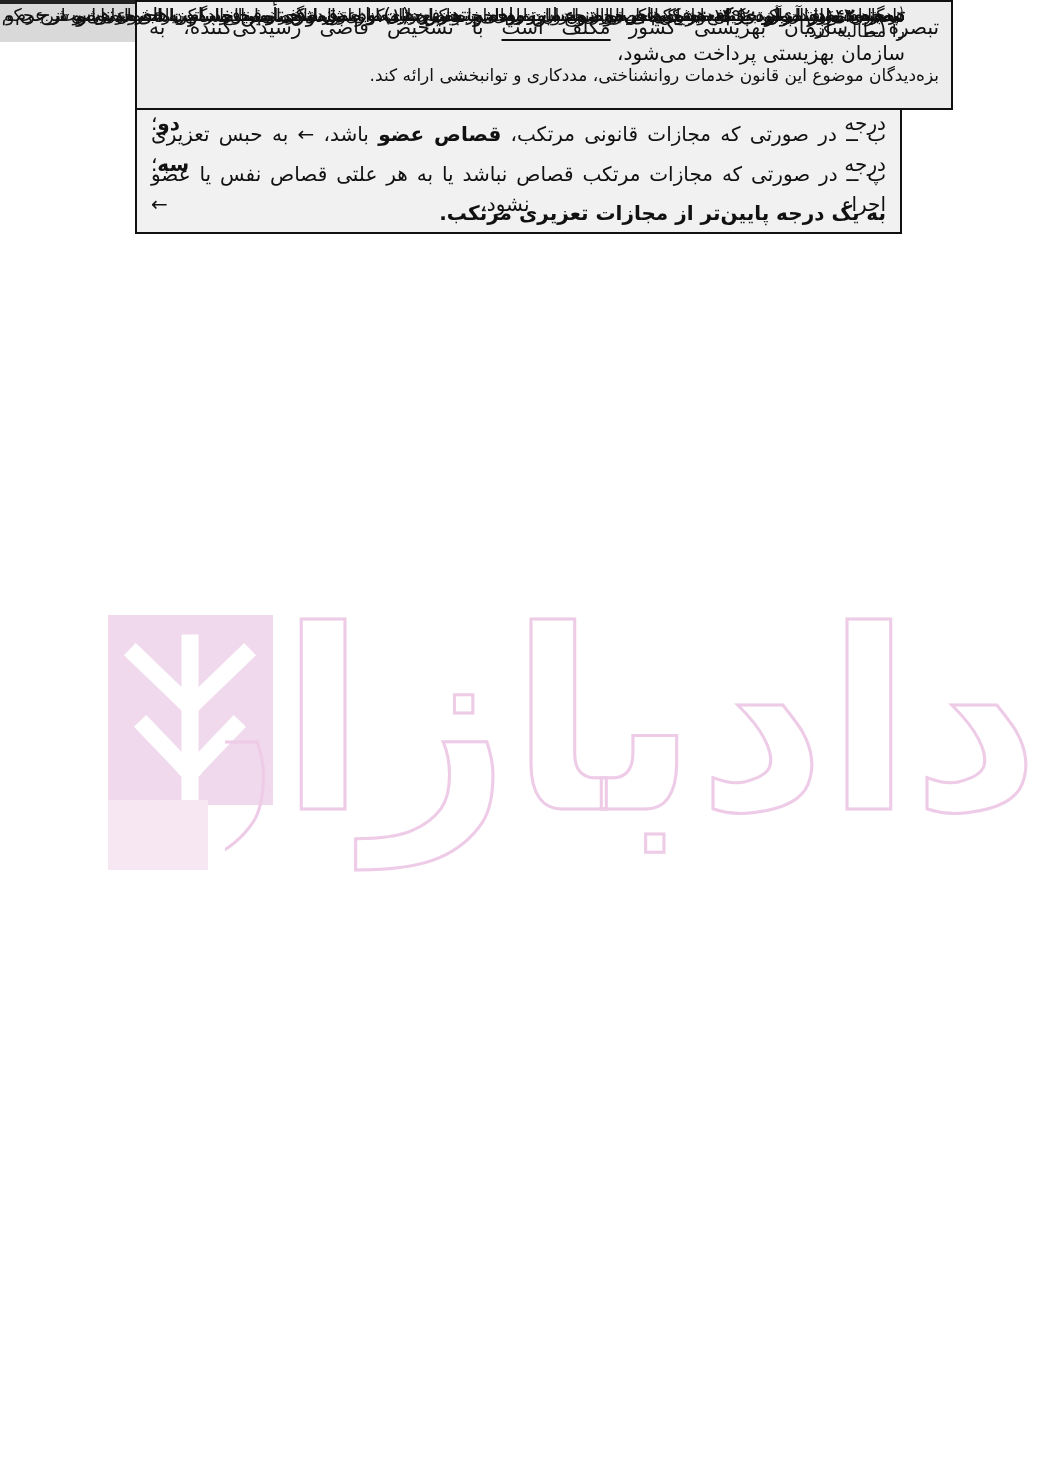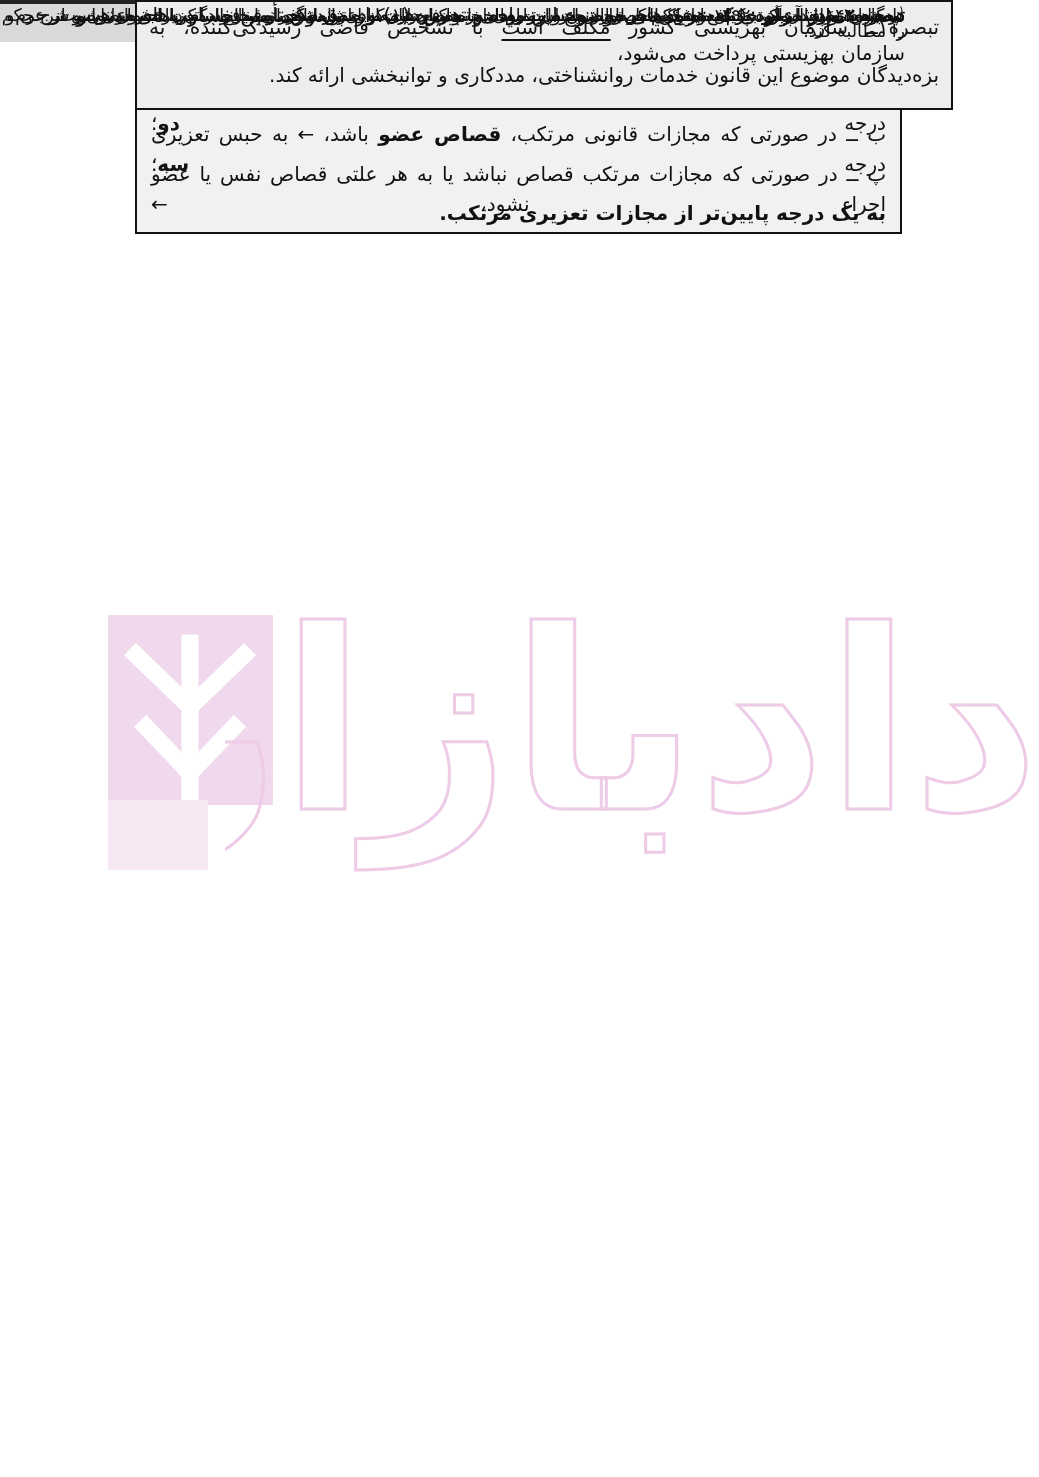--- a/index.html
+++ b/index.html
@@ -45,21 +45,21 @@
   .bl2{right:103px;top:760;}
   .line{font-size:20px;line-height:30px;white-space:nowrap;text-align:right;}
   .b1l1{right:134px;top:676;}
   .b1l2{right:148px;top:712;}
   .hl{background:#ececec;padding:3px 6px 5px 6px;}
   .b2l1{right:134px;top:752;}
   .b2l2{right:134px;top:788;}
   
   .t1-box{left:135px;top:822;width:818px;height:110px;background:#ededed;border:2px solid #111;box-sizing:border-box;}
   .t1-l1{position:absolute;right:12px;left:12px;top:8px;font-size:20px;line-height:34px;text-align:justify;text-align-last:justify;}
-  .t1-l2{position:absolute;right:12px;left:12px;top:56px;font-size:20px;line-height:34px;text-align:right;white-space:nowrap;}
+  .t1-l2{position:absolute;right:12px;left:12px;top:56px;font-size:17px;line-height:34px;text-align:right;white-space:nowrap;}
   .t2-l1{right:134px;top:905;}
   .t2-l2{right:134px;top:950;margin-top:38px;}
   
   .fn-rule{left:589px;top:1066;width:291px;height:2px;background:#111;}
   .fn{font-size:17.5px;line-height:30px;white-space:nowrap;text-align:right;right:134px;}
   .f1{top:1080;}.f2{top:1112;margin-top:16px;}.f3{top:1143;}.f4{top:1175;}
   .f5{top:1207;}.f6{top:1238;}.f7{top:1270;}.f8{top:1302;}
   sup{font-size:12px;line-height:0;}
   
   .wm-layer{left:0;top:0;width:1039px;height:1477px;pointer-events:none;mix-blend-mode:multiply;z-index:9;}

